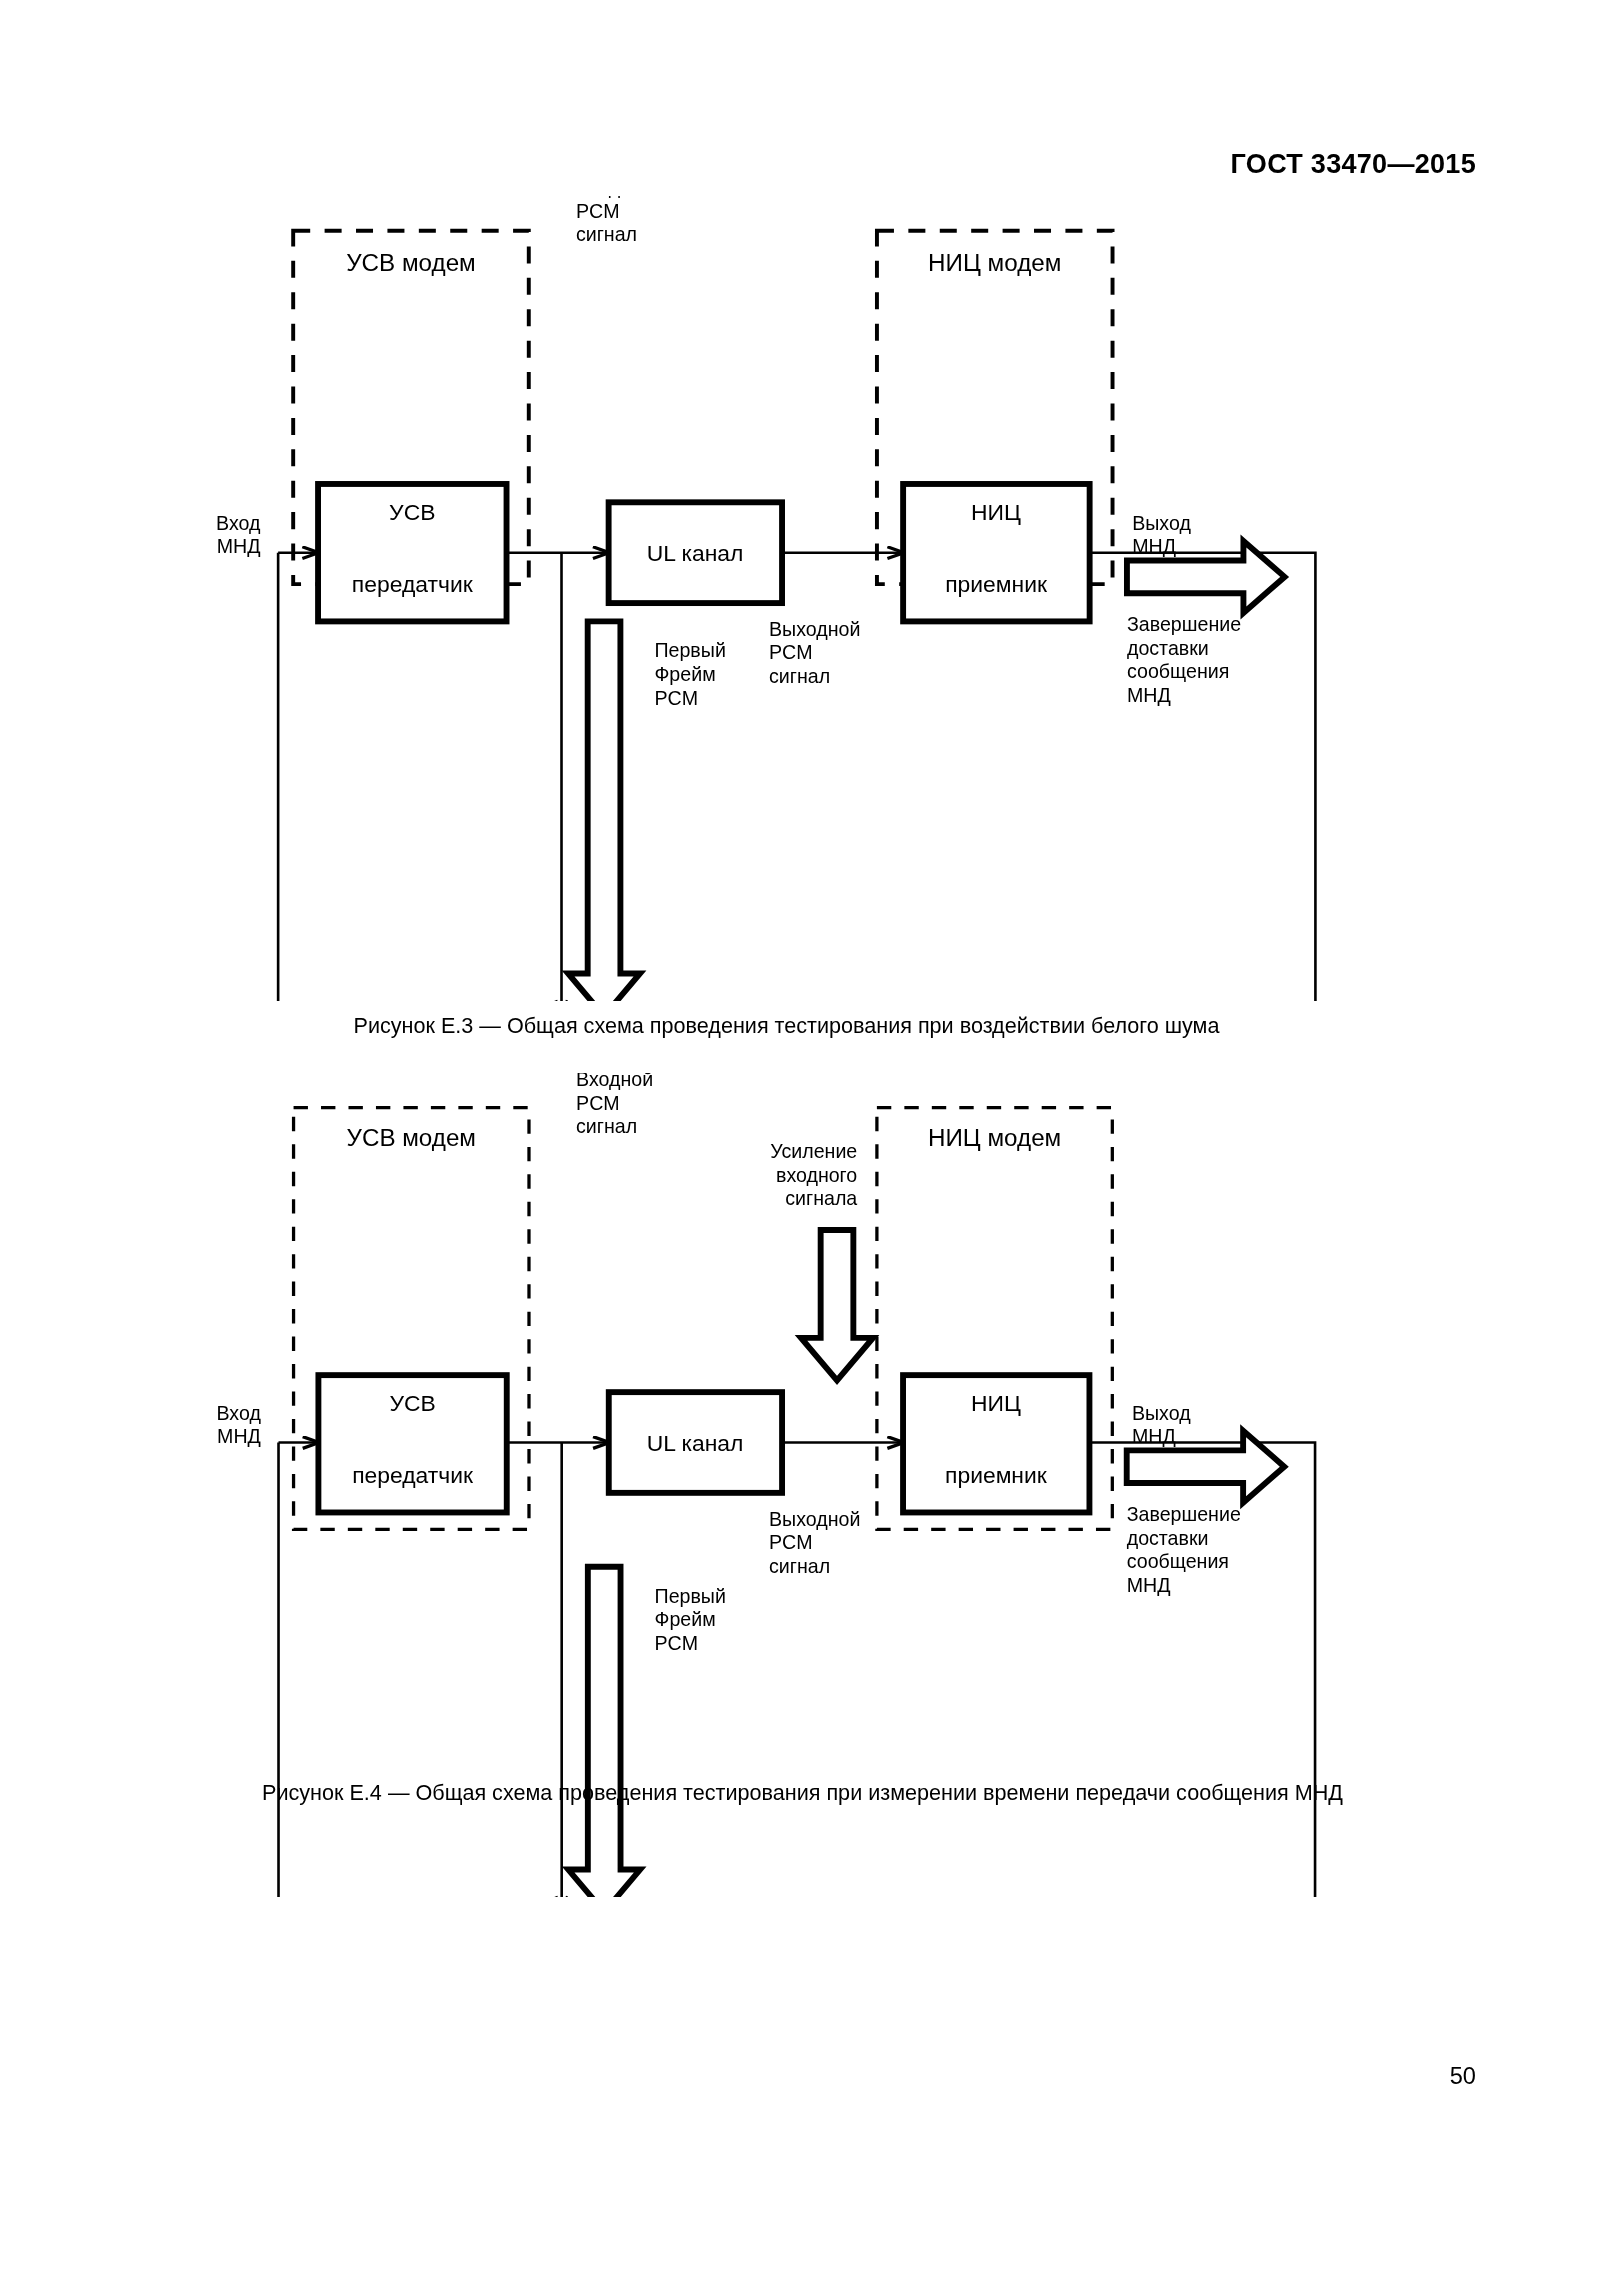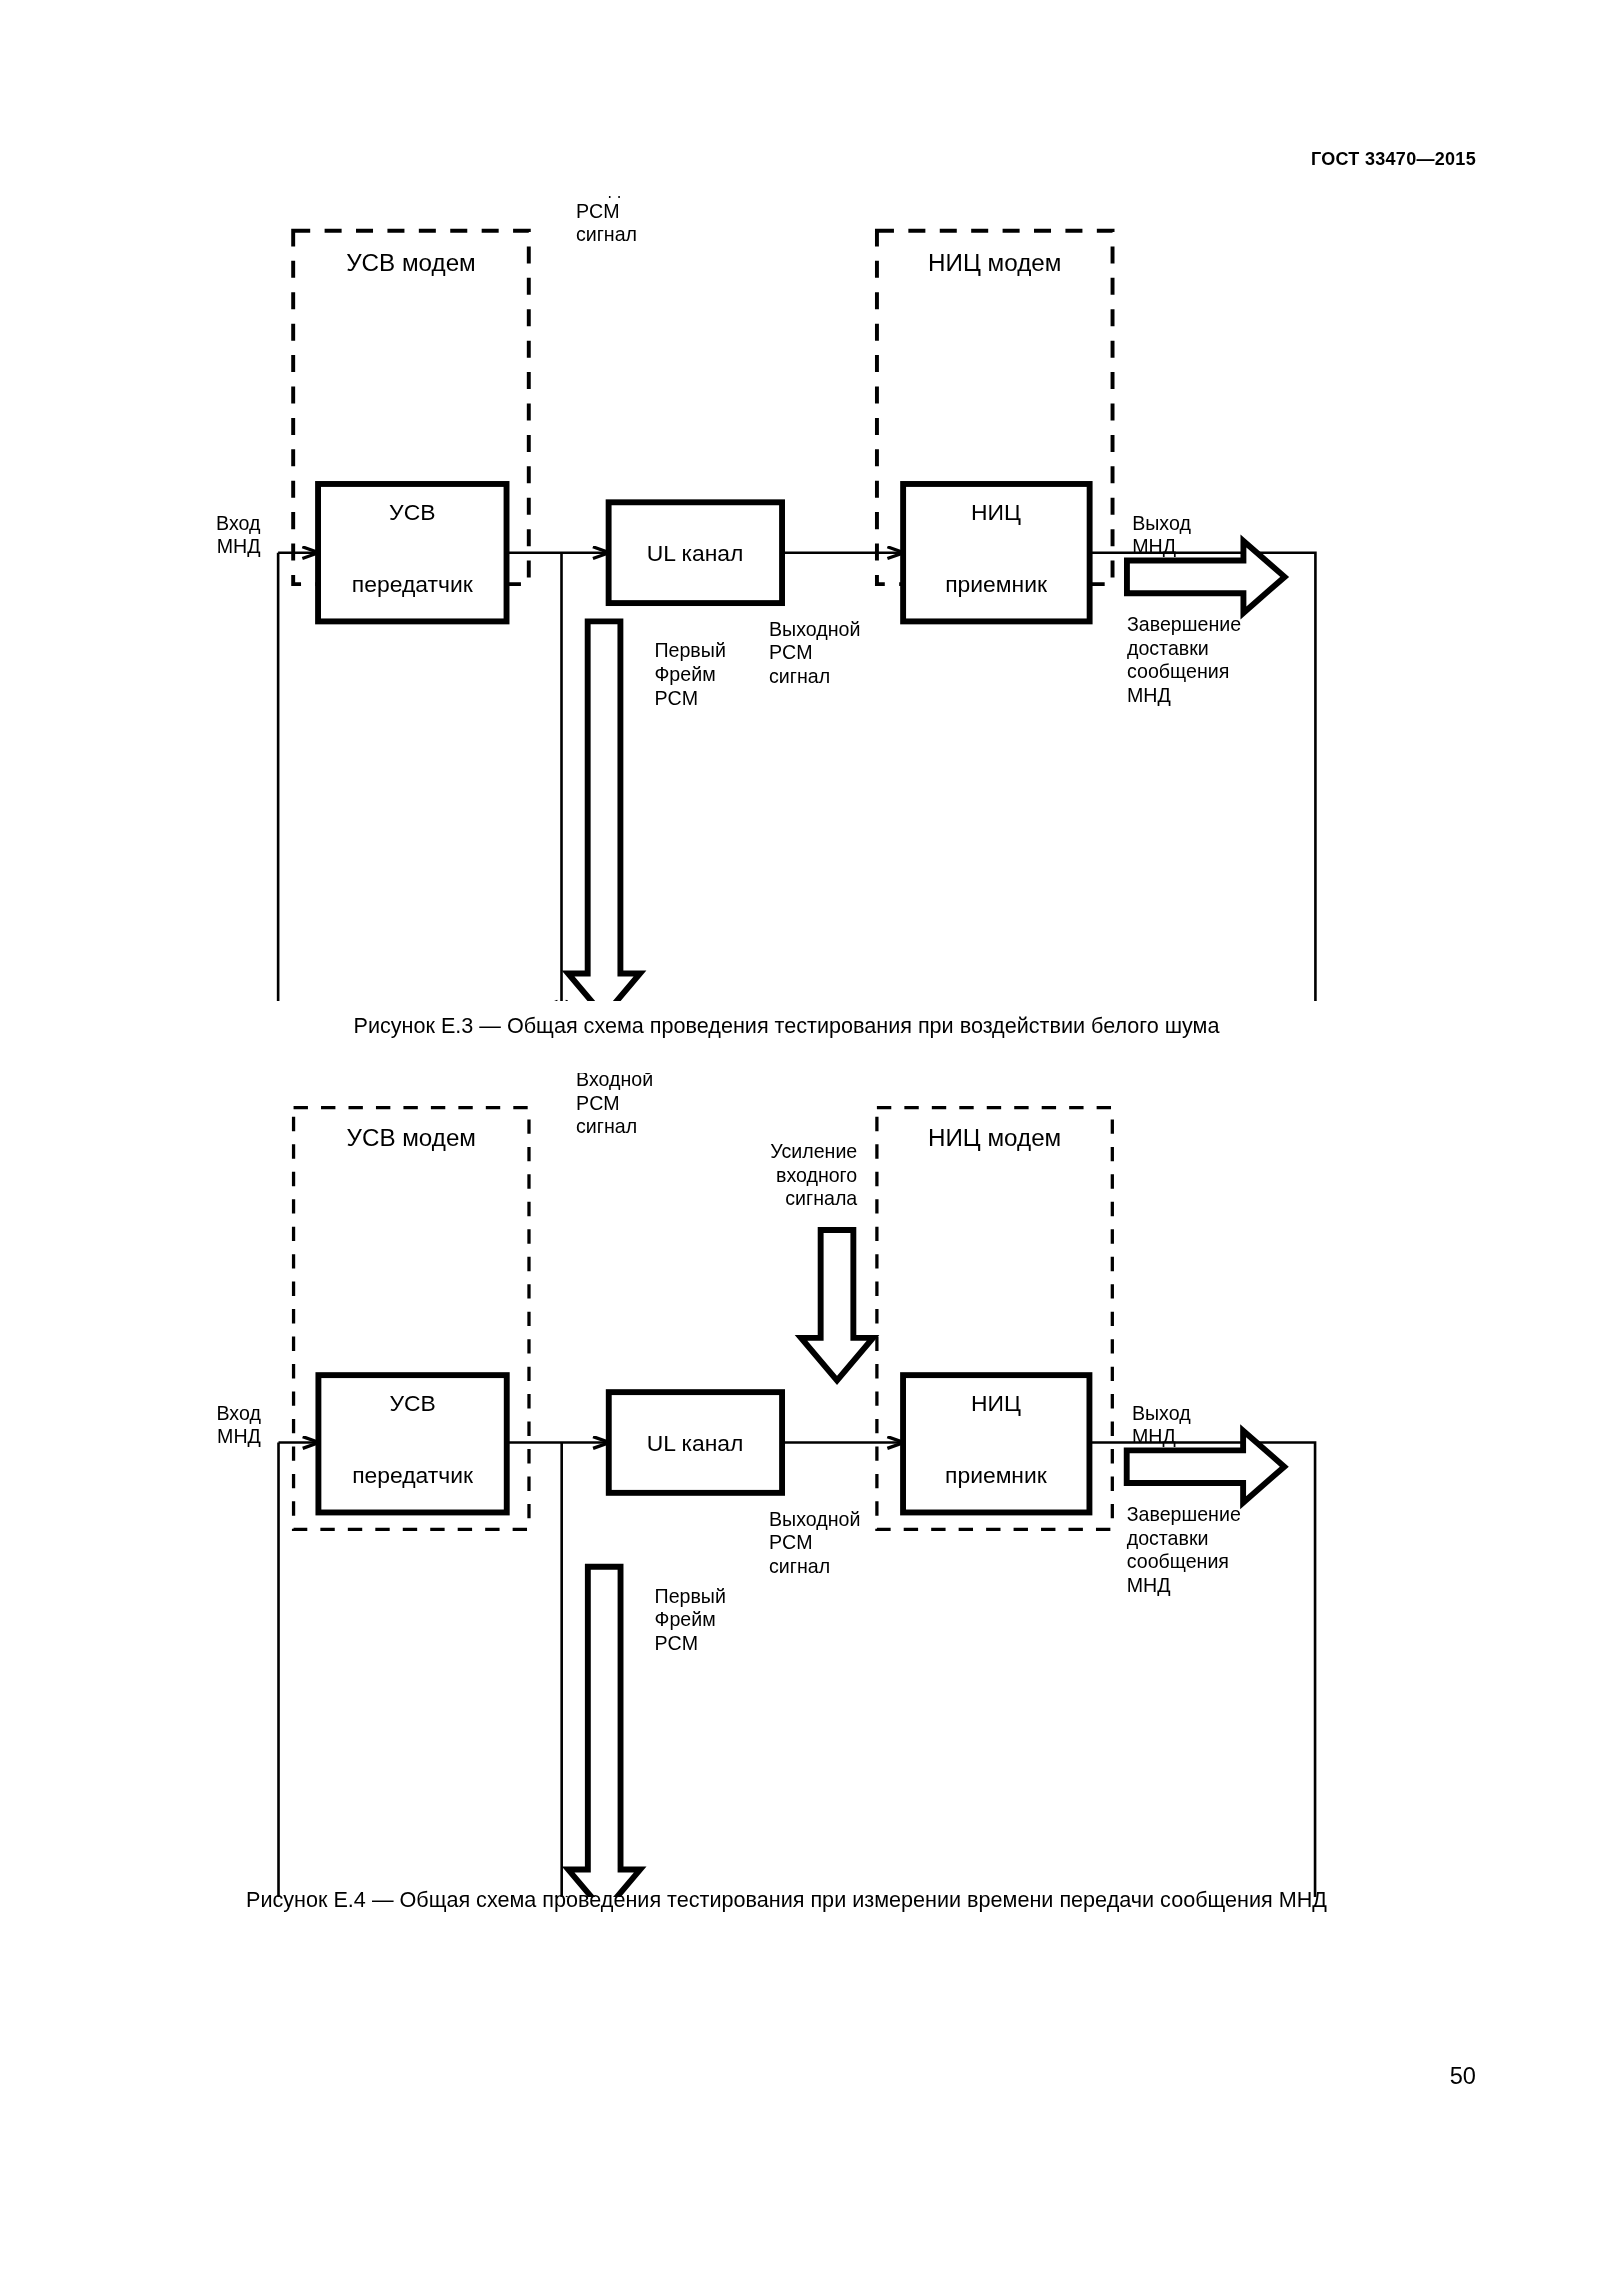--- a/index.html
+++ b/index.html
@@ -5,35 +5,35 @@
 <style>
   html,body{margin:0;padding:0;background:#fff;}
   body{
     width:1623px;height:2295px;position:relative;
     font-family:"Liberation Sans","DejaVu Sans",sans-serif;
     color:#000;overflow:hidden;
   }
   .page{position:absolute;inset:0;}
   .hdr{
     position:absolute;right:147px;top:149px;
-    font-size:18px;font-weight:bold;letter-spacing:0.3px;white-space:nowrap;
+    font-size:27px;font-weight:bold;letter-spacing:0.3px;white-space:nowrap;
   }
   .pgnum{
     position:absolute;right:147px;top:2063px;
     font-size:23.6px;
   }
   .fig{position:absolute;left:0;}
   #fig-e3{top:196px;}
   #fig-e4{top:1073px;}
   .cap{
     position:absolute;left:0;width:1573px;text-align:center;
     font-size:21.6px;line-height:30px;
   }
   #cap-e3{top:1011px;}
-  #cap-e4{top:1885px;}
+  #cap-e4{top:1778px;margin-left:16px;}
   svg{display:block;}
   svg text{
     font-family:"Liberation Sans","DejaVu Sans",sans-serif;
     fill:#000;
   }
   .t-box{font-size:35px;}
   .t-boxen{font-size:32px;}
   .t-grp{font-size:37px;}
   .t-lbl{font-size:30px;}
   .ln{stroke:#000;fill:none;}

